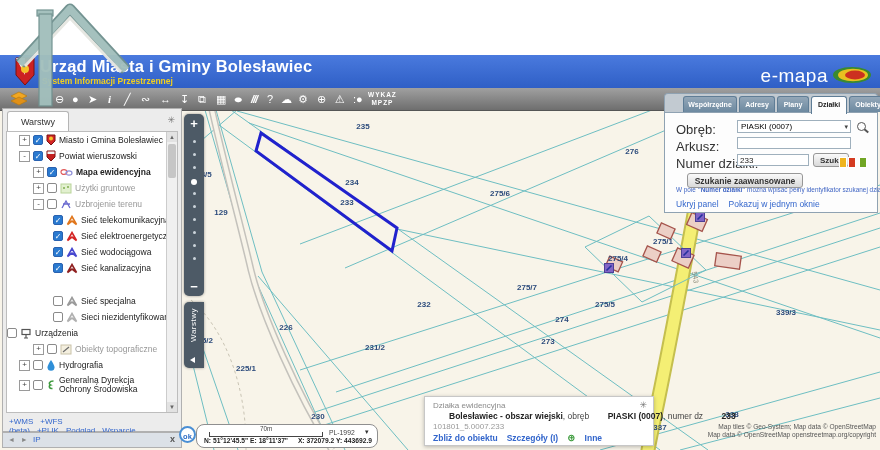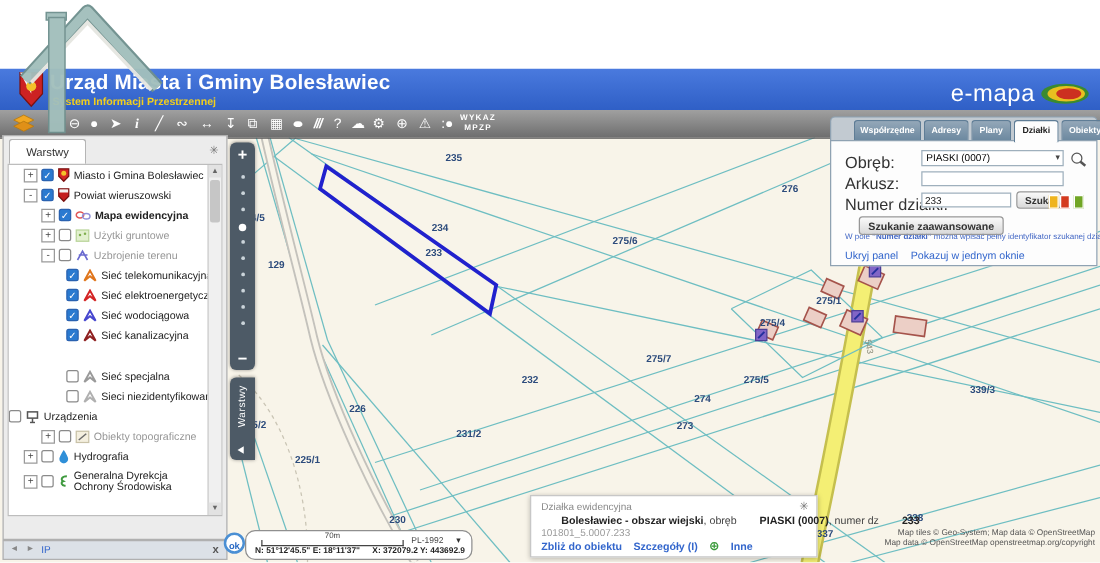--- a/index.html
+++ b/index.html
@@ -398,20 +398,21 @@
             </svg>
           </span>
           <span class="lbl" data-name="layer-label">Generalna Dyrekcja Ochrony Środowiska</span>
         </div>
       </div>
     <div id="sb-scroll" data-name="tree-scrollbar">
       <div class="sa" style="top:0" data-name="scroll-up-icon">▲</div>
       <div class="thumb" data-name="scroll-thumb"></div>
       <div class="sa" style="bottom:0" data-name="scroll-down-icon">▼</div>
     </div>
+    <div id="sb-links" data-name="sidebar-footer-links"><span data-name="sidebar-link-wms">+WMS</span><span data-name="sidebar-link-wfs-beta">+WFS (beta)</span><span data-name="sidebar-link-plik">+PLIK</span><span data-name="sidebar-link-podgl-d">Podgląd</span><span data-name="sidebar-link-wsparcie">Wsparcie</span></div>
   </div>
   <div id="minibar" data-name="sidebar-minibar">
     <span class="nav" data-name="minibar-nav-arrows">◄ ►</span>
     <span class="ip" data-name="minibar-ip-link">IP</span>
     <span class="x" data-name="minibar-close-button">x</span>
   </div>
 
   <div id="spanel" data-name="search-panel">
     <div id="sp-tabs" data-name="search-panel-tabs">
       <span id="sp-close" data-name="search-panel-close-icon">✳</span>

